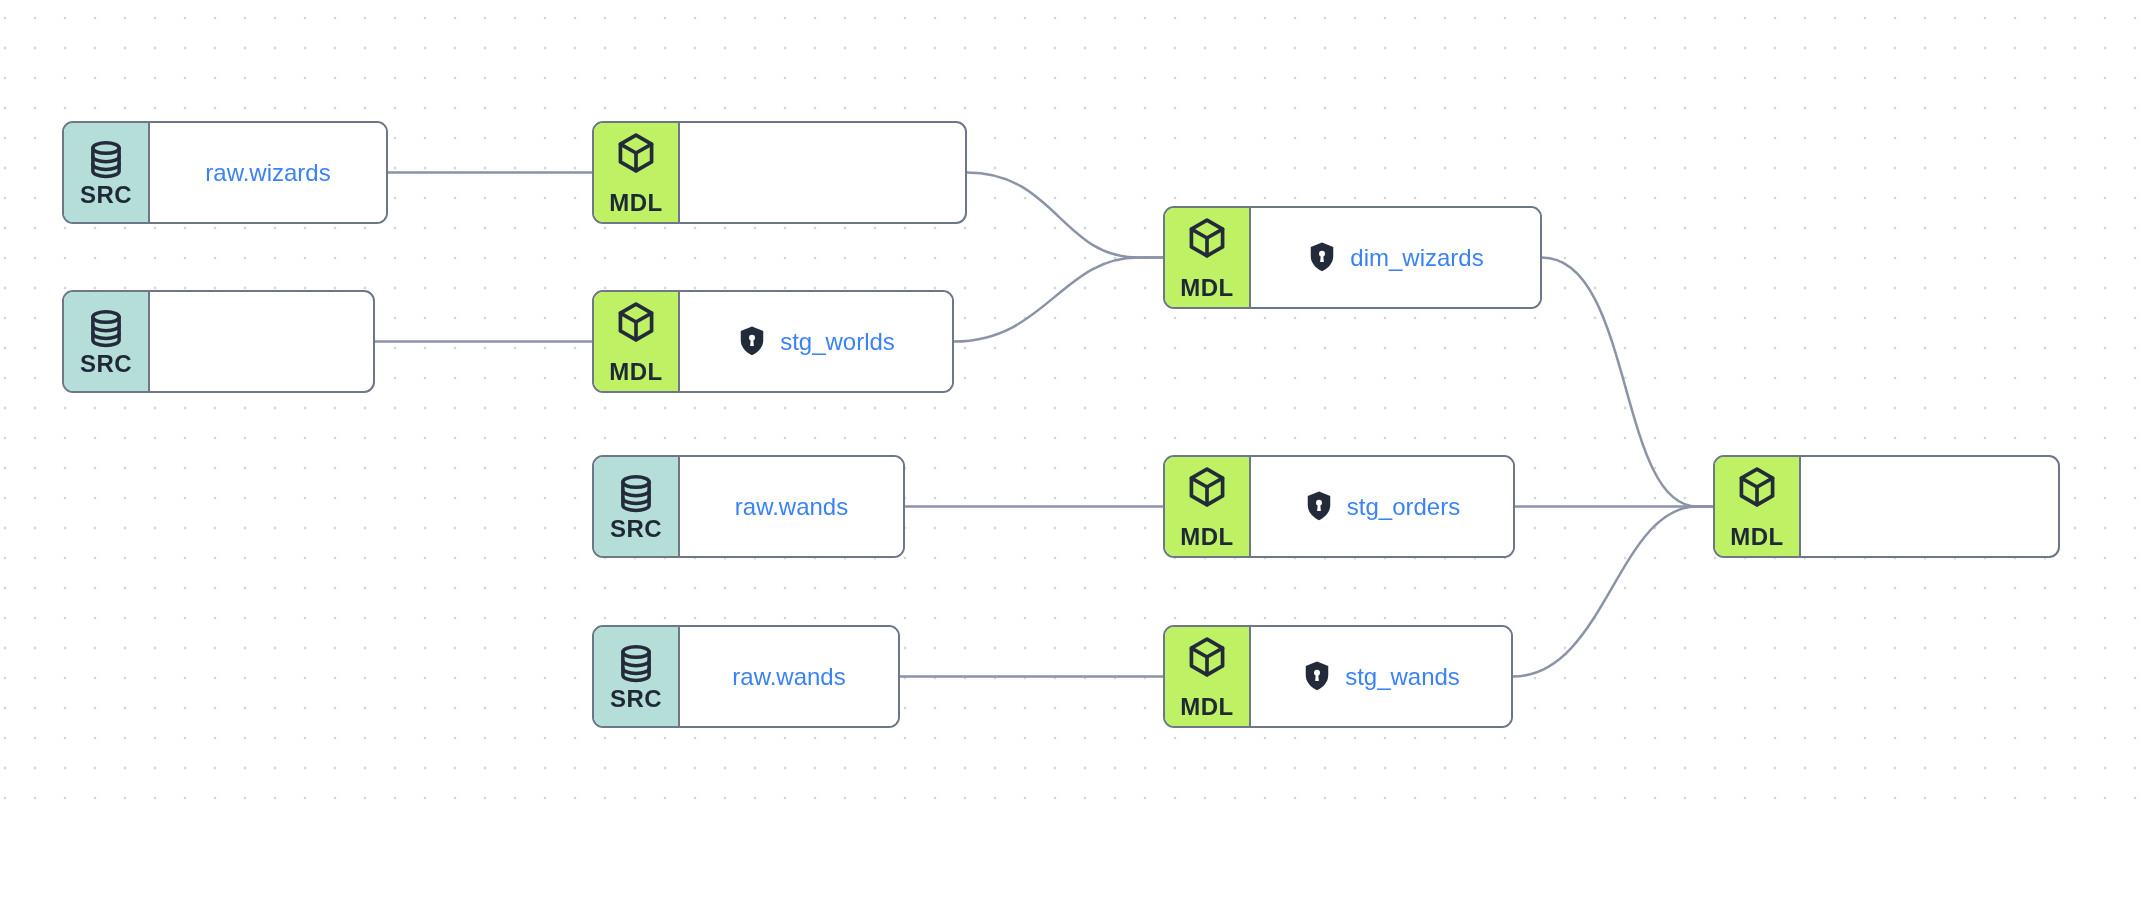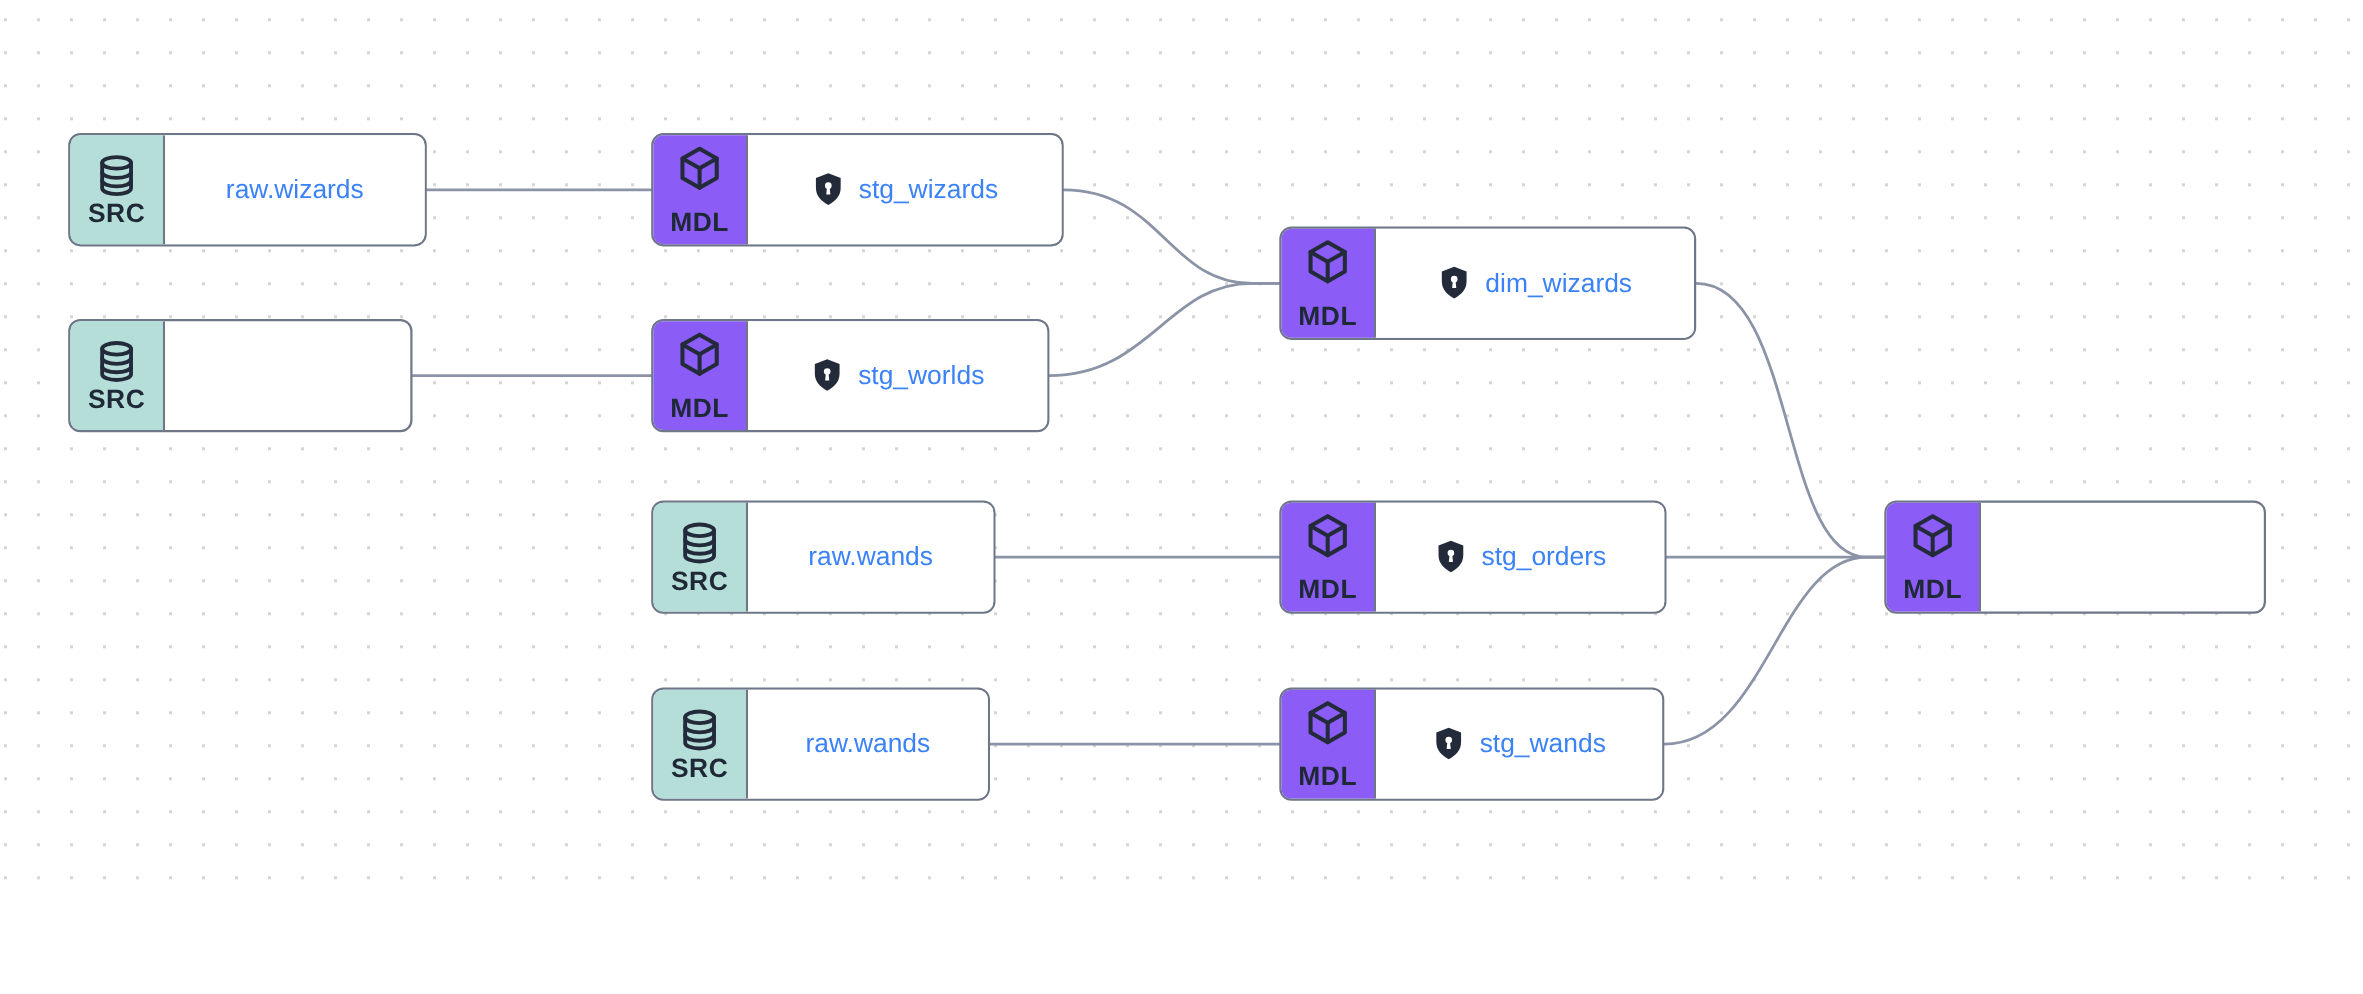--- a/index.html
+++ b/index.html
@@ -43,21 +43,21 @@
     flex:0 0 84px;
     display:flex;
     flex-direction:column;
     align-items:center;
     justify-content:center;
     gap:2px;
     border-right:2px solid #6e7787;
     border-radius:9px 0 0 9px;
   }
   .badge.src{background:#b5ded9;}
-  .badge.mdl{background:#8b5cf6;gap:16px;}
+  .badge.mdl{background:#bef264;gap:16px;}
   .badge .badge-label{
     font-size:24px;
     font-weight:700;
     color:#1f2836;
     letter-spacing:0.5px;
     line-height:1;
   }
   .badge svg{display:block;}
   .body{
     flex:1;
@@ -111,30 +111,20 @@
 
   <div class="node" style="left:592px;top:121px;width:375px;">
     <div class="badge mdl">
       <svg width="44" height="44" viewBox="0 0 24 24" fill="none" stroke="#232b3a" stroke-width="2" stroke-linecap="round" stroke-linejoin="round">
         <path d="M12 2.3 L20.5 7.15 V16.85 L12 21.7 L3.5 16.85 V7.15 Z"></path>
         <path d="M3.5 7.15 L12 12 L20.5 7.15"></path>
         <path d="M12 12 V21.7"></path>
       </svg>
       <span class="badge-label">MDL</span>
     </div>
-    <div class="body">
-      <span class="shield">
-        <svg width="30" height="33" viewBox="0 0 24 26">
-          <path fill="#232b3a" d="M12 1 L21 4.5 v7 c0 6-3.8 9.8-9 12.5 C6.8 21.3 3 17.5 3 11.5 v-7 Z"></path>
-          <circle cx="12" cy="10" r="2.4" fill="#ffffff"></circle>
-          <path fill="#ffffff" d="M11 11.5 h2 l0.5 5 h-3 Z"></path>
-        </svg>
-      </span>
-      <span class="node-label">stg_wizards</span>
-    </div>
   </div>
 
   <div class="node" style="left:62px;top:290px;width:313px;">
     <div class="badge src">
       <svg width="42" height="42" viewBox="0 0 24 24" fill="none" stroke="#232b3a" stroke-width="2" stroke-linecap="round" stroke-linejoin="round">
         <ellipse cx="12" cy="5.2" rx="7.5" ry="3"></ellipse>
         <path d="M4.5 5.2 v13.2 c0 1.66 3.36 3 7.5 3 s7.5 -1.34 7.5 -3 V5.2"></path>
         <path d="M4.5 10 c0 1.66 3.36 3 7.5 3 s7.5 -1.34 7.5 -3"></path>
         <path d="M4.5 14.4 c0 1.66 3.36 3 7.5 3 s7.5 -1.34 7.5 -3"></path>
       </svg>

